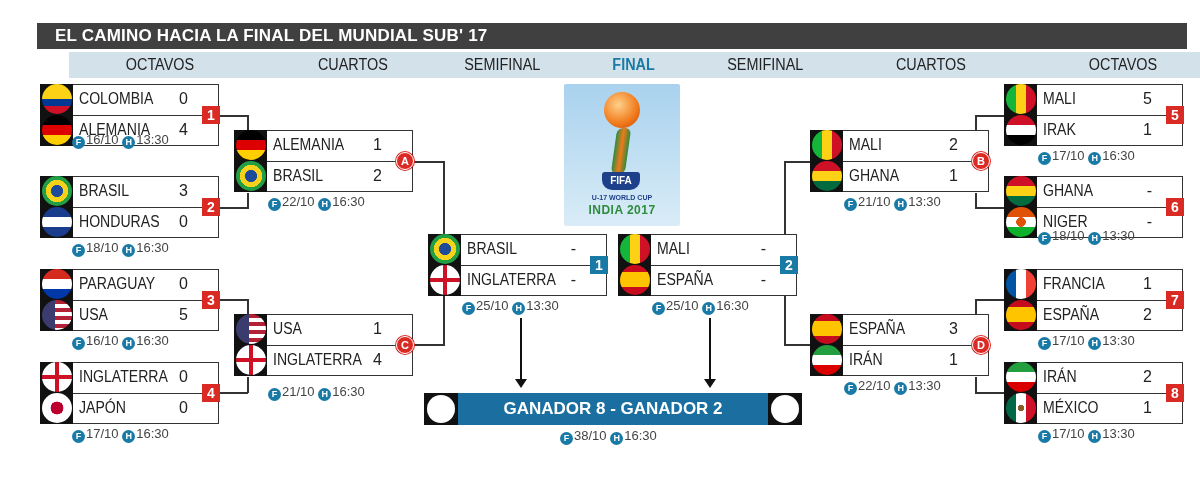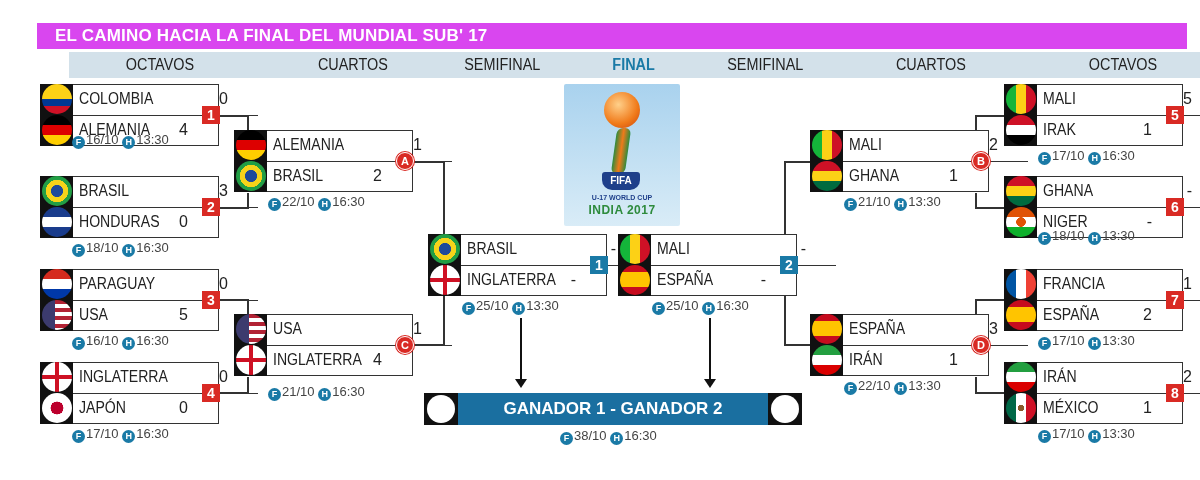--- a/index.html
+++ b/index.html
@@ -1,30 +1,30 @@
 <!DOCTYPE html>
 <html><head>
 <meta charset="utf-8">
 <style>
   html, body { margin:0; padding:0; }
   body { width:1200px; height:480px; background:#ffffff; position:relative; overflow:hidden;
          font-family:"Liberation Sans", "DejaVu Sans", sans-serif; }
-  .title-bar { position:absolute; left:37px; top:23px; width:1150px; height:26px; background:#d946ef; }
+  .title-bar { position:absolute; left:37px; top:23px; width:1150px; height:26px; background:#404040; }
   .title-bar span { position:absolute; left:18px; top:3px; color:#fff; font-weight:bold; font-size:17px; letter-spacing:0.2px; }
   .header-row { position:absolute; left:37px; top:52px; width:1150px; height:26px; background:#d3e1ea;margin-left:32px; }
   .hdr { position:absolute; top:4px; font-size:16px; color:#222; transform:scaleX(0.9); transform-origin:center; white-space:nowrap; }
   .hdr.final { color:#1a7aa6; font-weight:bold; }
 
   .match { position:absolute; width:180px; height:62px; }
   .match .flags { position:absolute; left:0; top:0; width:33px; height:62px; background:#111; }
   .flag { position:absolute; left:2px; width:30px; height:30px; border-radius:50%; overflow:hidden; }
   .flag.f1 { top:0px; } .flag.f2 { top:31px; }
   .match .box { position:absolute; left:33px; top:0; width:145px; height:60px; border:1.5px solid #333; border-left:none; background:#fff; }
   .match .row { position:absolute; left:0; width:145px; height:30px; }
-  .match .row.r1 { top:0; border-bottom:1.5px solid #333;padding-left:40px; }
+  .match .row.r1 { top:0; border-bottom:1.5px solid #333; }
   .match .row.r2 { top:31px; }
   .tname { position:absolute; left:6px; top:5px; font-size:16px; color:#222; transform:scaleX(0.88); transform-origin:left; white-space:nowrap; }
   .tscore { position:absolute; right:30px; top:5px; font-size:16px; color:#222; }
   .date { position:absolute; font-size:13px; color:#444; white-space:nowrap; }
   .dot { display:inline-block; width:13px; height:13px; border-radius:50%; background:#1a7aa6; color:#fff; font-size:9px; font-weight:bold; text-align:center; line-height:13px; vertical-align:-1px; margin-right:1px; }
   .badge-sq { position:absolute; width:18px; height:18px; background:#d92a24; color:#fff; font-weight:bold; font-size:14px; text-align:center; line-height:18px; }
   .badge-sq.blue { background:#1a7aa6; }
   .badge-circ { position:absolute; width:16px; height:16px; border-radius:50%; background:#d92a24; color:#fff; font-weight:bold; font-size:11px; text-align:center; line-height:16px; border:1.5px solid #fff; box-shadow:0 0 0 1px #d92a24; }
   .line { position:absolute; background:#333; }
   .logo { position:absolute; left:564px; top:84px; width:116px; height:142px; background:linear-gradient(180deg,#a9d2ee,#d9ecf7); border-radius:2px; }
@@ -355,17 +355,17 @@
   <div class="t1">U-17 WORLD CUP</div>
   <div class="t2">INDIA 2017</div>
 </div>
 
 <div class="arrow" style="left:520px;top:318px;height:62px"></div>
 <div class="arrow" style="left:709px;top:318px;height:62px"></div>
 
 <div class="final-bar">
   <div class="cw" style="left:3px"></div>
   <div class="mid">
-      <span>GANADOR 1  - GANADOR 2</span>
+      <span>GANADOR 8  - GANADOR 2</span>
     </div>
   <div class="cw" style="right:3px"></div>
 </div>
 <div class="date" style="left:560px;top:428px"><span class="dot">F</span><span>38/10</span> <span class="dot">H</span><span>16:30</span></div>
 
 </body></html>

